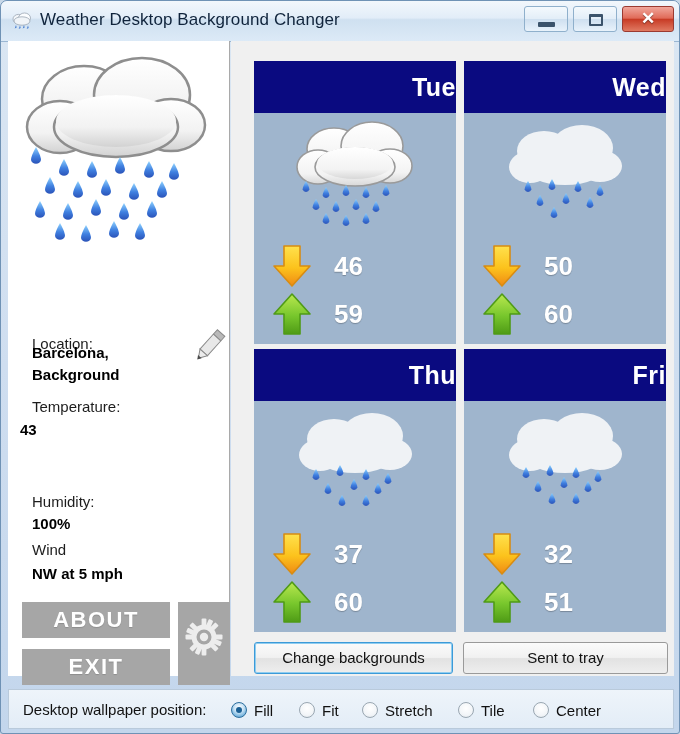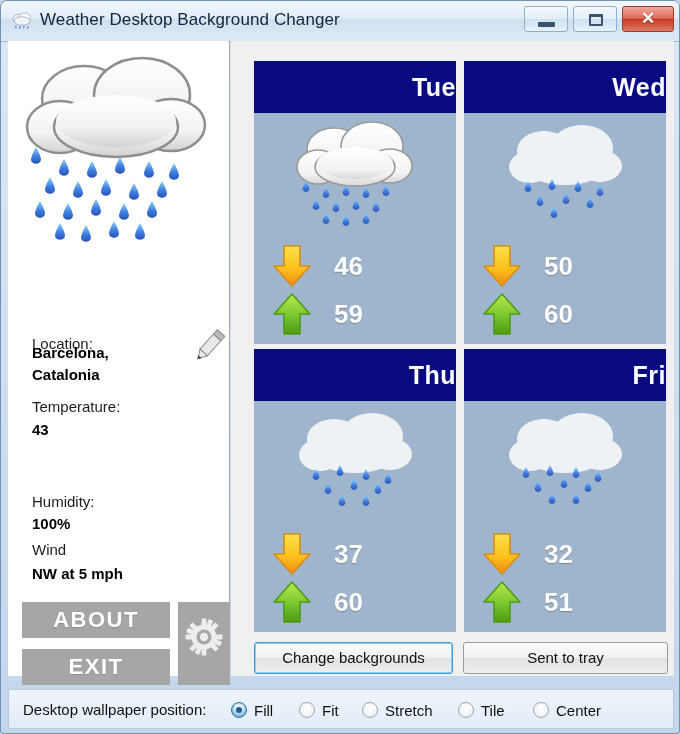--- a/index.html
+++ b/index.html
@@ -72,21 +72,21 @@
   .side-label{
     position:absolute;font-size:15px;color:#1d1d1d;white-space:nowrap;
   }
   .side-value{
     position:absolute;font-size:15px;color:#000;font-weight:bold;white-space:nowrap;
   }
   #loc-label{left:24px;top:294px;}
   #loc-v1{left:24px;top:303px;}
   #loc-v2{left:24px;top:325px;}
   #temp-label{left:24px;top:357px;}
-  #temp-value{left:24px;top:380px;}
+  #temp-value{left:12px;top:380px;}
   #hum-label{left:24px;top:452px;}
   #hum-value{left:24px;top:474px;}
   #wind-label{left:24px;top:500px;}
   #wind-value{left:24px;top:524px;}
   .sbtn{
     position:absolute;left:14px;width:148px;height:36px;
     background:#a6a6a6;color:#ffffff;
     font-size:22px;font-weight:bold;letter-spacing:1.5px;
     text-align:center;line-height:36px;
     text-shadow:0 1px 1px rgba(0,0,0,.15);
@@ -257,21 +257,21 @@
           <rect x="17" y="4" width="10" height="6" fill="#b9b9b9" stroke="#8a8a8a" stroke-width="1"></rect>
           <rect x="17" y="10" width="10" height="20" fill="#e8e8e8" stroke="#8a8a8a" stroke-width="1"></rect>
           <path d="M17 30 h10 l-5 8 z" fill="#ececec" stroke="#8a8a8a" stroke-width="1"></path>
           <path d="M19.6 35.8 h4.8 l-2.4 3.8 z" fill="#4a4a4a"></path>
         </g>
       </svg>
     </span>
 
     <span class="side-label" id="loc-label">Location:</span>
     <span class="side-value" id="loc-v1">Barcelona,</span>
-    <span class="side-value" id="loc-v2">Catalonia</span>
+    <span class="side-value" id="loc-v2">Background</span>
 
     <span class="side-label" id="temp-label">Temperature:</span>
     <span class="side-value" id="temp-value">43</span>
 
     <span class="side-label" id="hum-label">Humidity:</span>
     <span class="side-value" id="hum-value">100%</span>
 
     <span class="side-label" id="wind-label">Wind</span>
     <span class="side-value" id="wind-value">NW at 5 mph</span>
 

